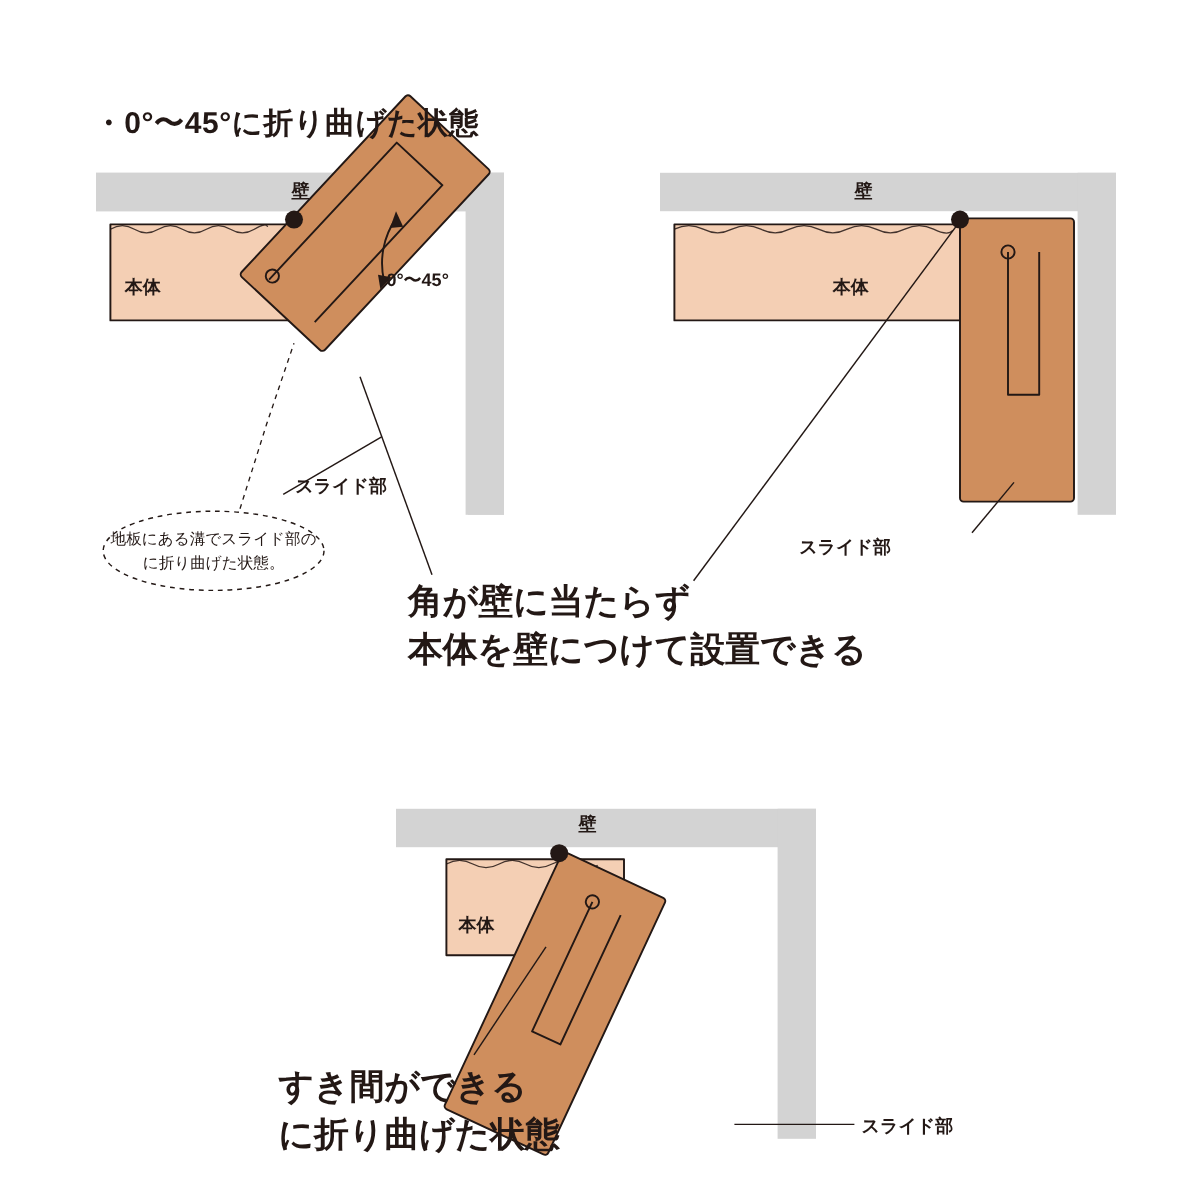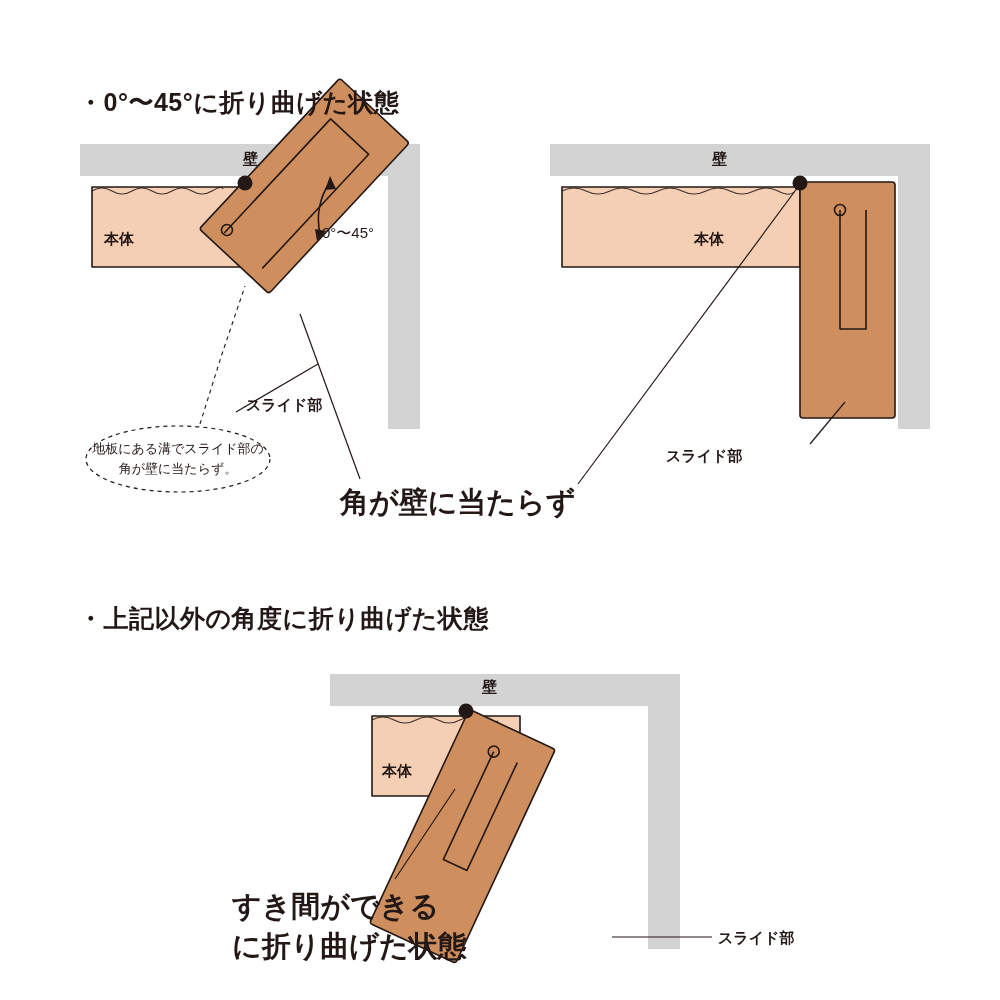--- a/index.html
+++ b/index.html
@@ -56,21 +56,21 @@
     font-size: 13px;
     font-weight: 400;
     line-height: 1.5;
     color: #231815;
     text-align: center;
     white-space: nowrap;
   }
   .angle-lbl {
     position: absolute;
     font-size: 15px;
-    font-weight: 400;
+    font-weight: 700;
     color: #231815;
     white-space: nowrap;
   }
 </style>
 </head>
 <body>
 
 <div id="stage">
 
   <svg class="diagram" viewBox="0 0 1000 1000" aria-hidden="true">
@@ -141,38 +141,38 @@
       <path d="M395,855 L455,765" fill="none" stroke="#231815" stroke-width="1.2"></path>
 
       <path d="M612,913 L712,913" fill="none" stroke="#231815" stroke-width="1.2"></path>
     </g>
 
   </svg>
 
   <div class="heading" style="left:78px; top:62px;">・0°〜45°に折り曲げた状態</div>
 
 
-  <div class="heading" style="left:78px; top:578px;">・上記以外の角度に折り曲げた状態</div>
 
   <div class="lbl" style="left:243px; top:126px;">壁</div>
   <div class="lbl" style="left:104px; top:206px;">本体</div>
   <div class="lbl" style="left:246px; top:372px;">スライド部</div>
   <div class="angle-lbl" style="left:322px; top:200px;">0°〜45°</div>
 
   <div class="lbl-sm" style="left:88px; top:415px; width:180px;text-align:center;">
     <span>地板にある溝でスライド部の</span><br>
-    <span>角が壁に当たらず。</span>
+    <span>に折り曲げた状態。</span>
   </div>
 
   <div class="lbl" style="left:712px; top:126px;">壁</div>
   <div class="lbl" style="left:694px; top:206px;">本体</div>
   <div class="lbl" style="left:666px; top:423px;">スライド部</div>
 
   <div class="callout" style="left:340px; top:458px;">
     <span>角が壁に当たらず</span><br>
+    <span>本体を壁につけて設置できる</span>
   </div>
 
   <div class="lbl" style="left:482px; top:654px;">壁</div>
   <div class="lbl" style="left:382px; top:738px;">本体</div>
   <div class="lbl" style="left:718px; top:905px;">スライド部</div>
 
   <div class="callout" style="left:232px; top:862px;">
     <span>すき間ができる</span><br>
     <span>に折り曲げた状態</span>
   </div>

